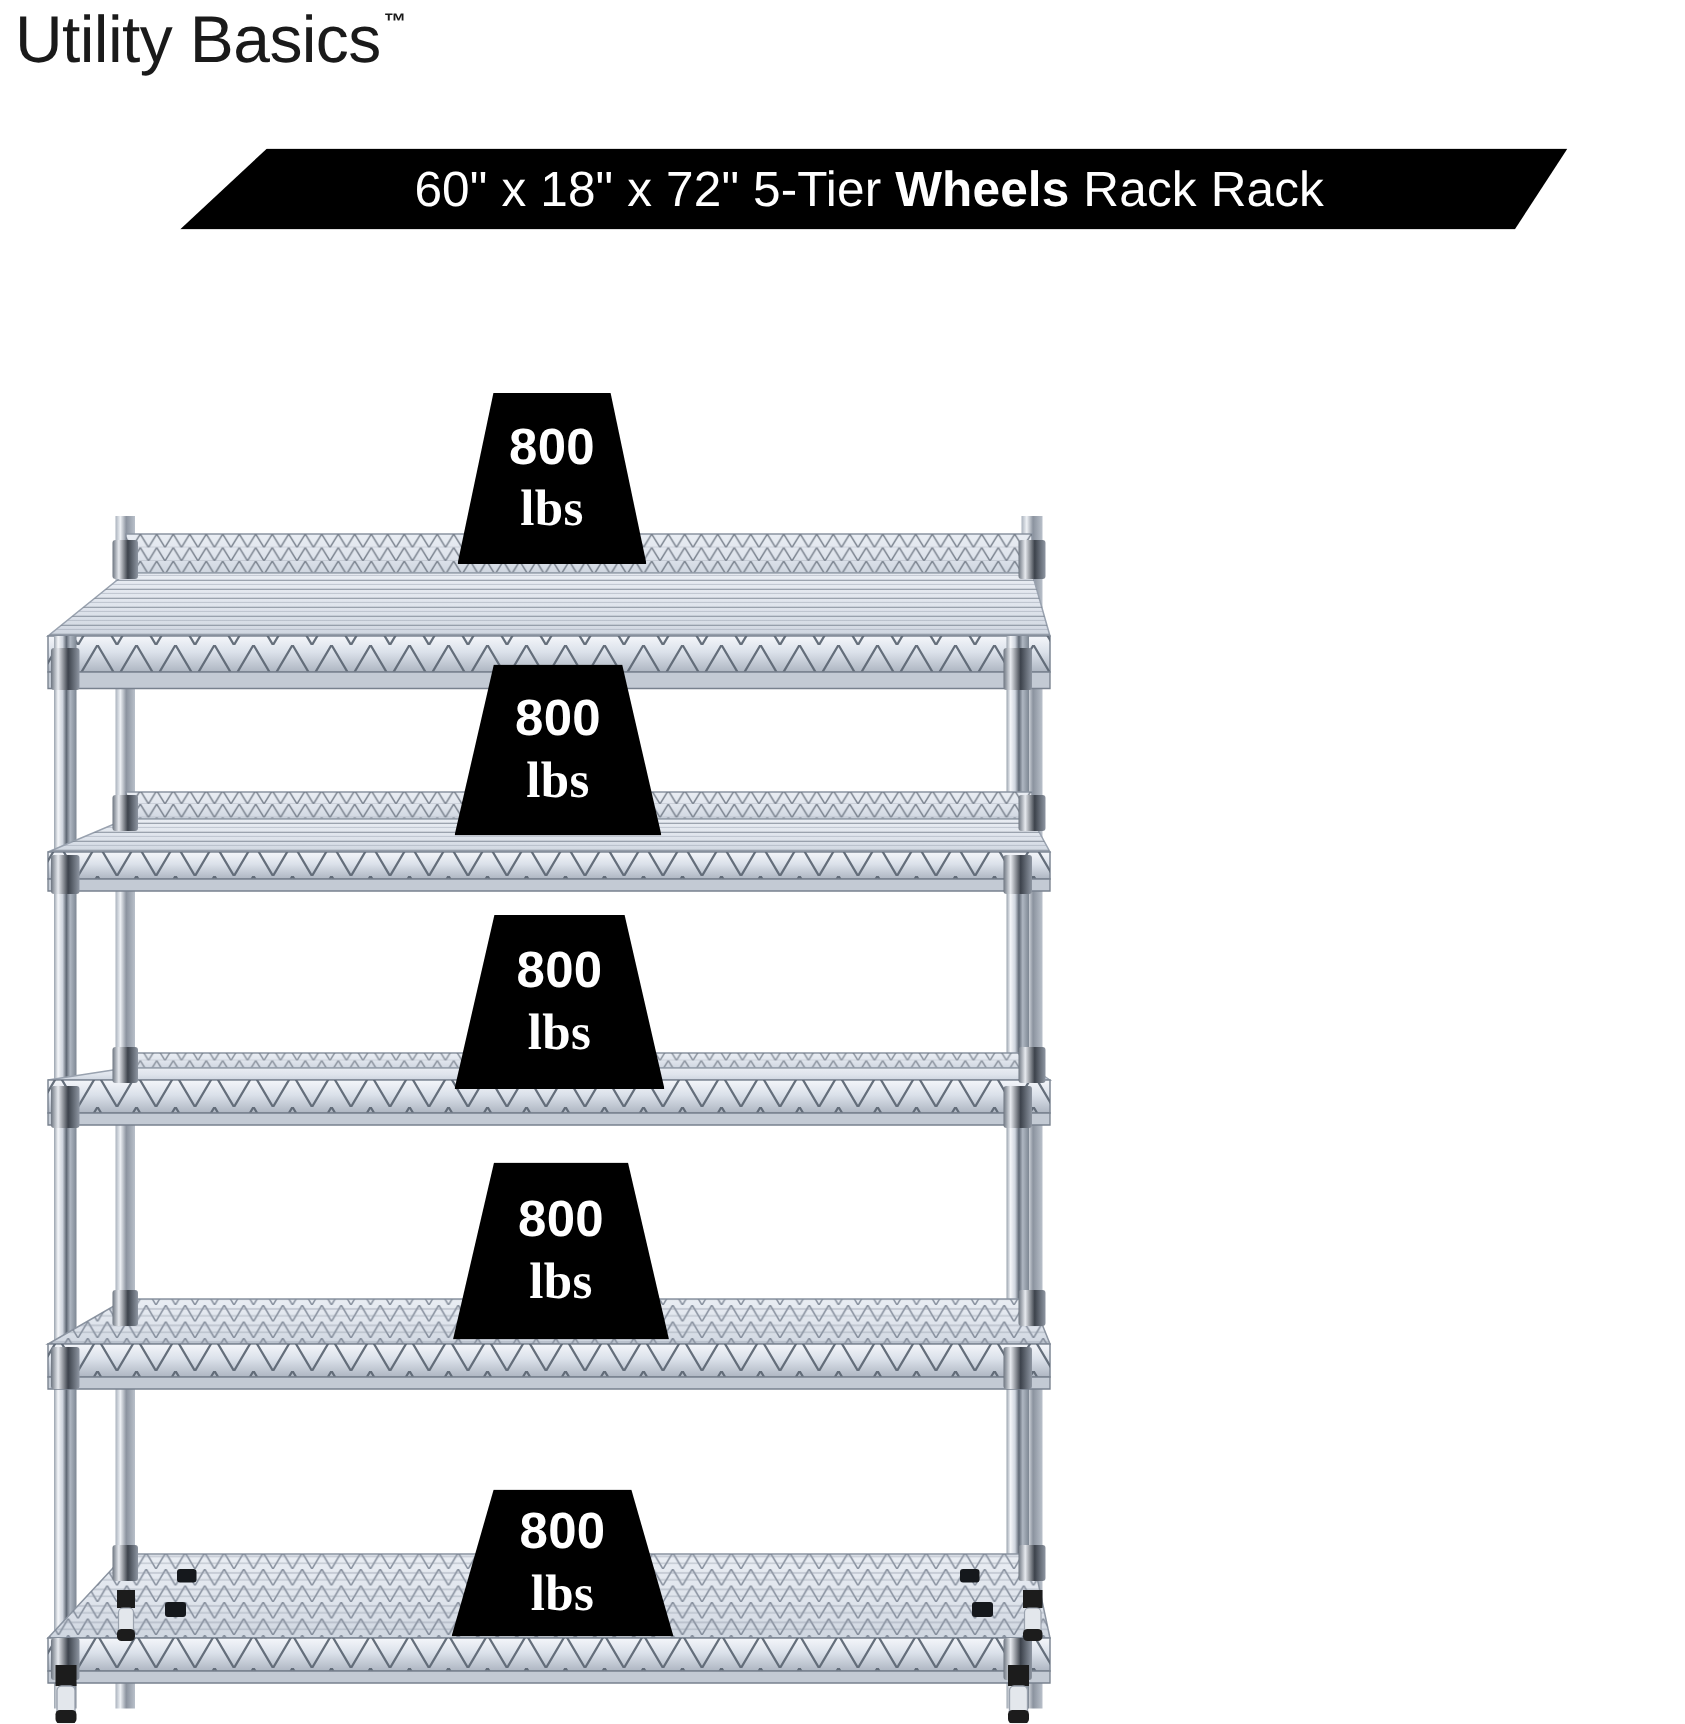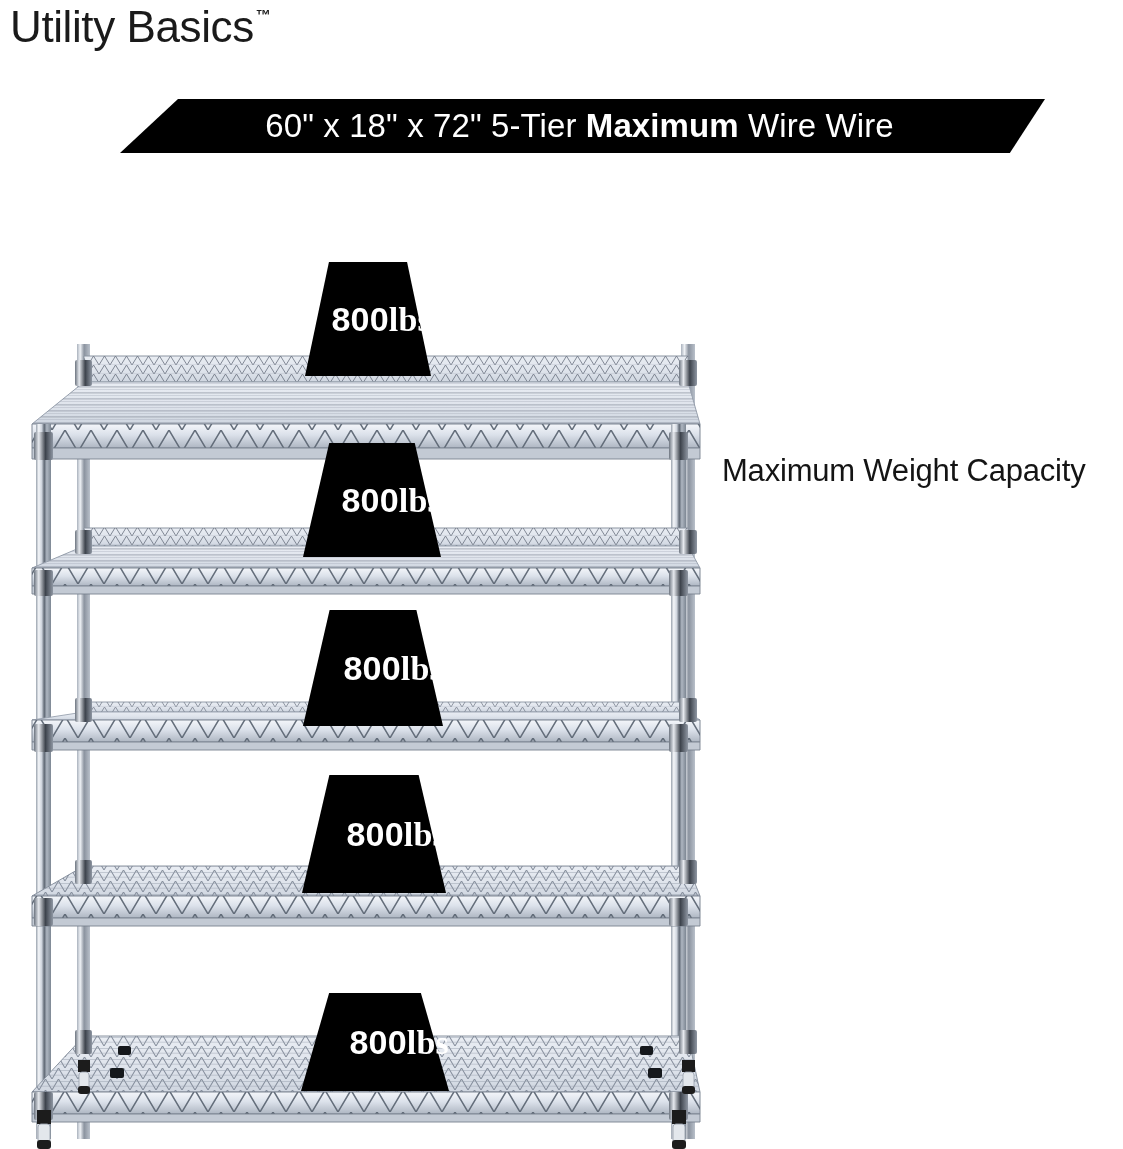--- a/index.html
+++ b/index.html
@@ -124,23 +124,23 @@
     position: absolute;
     inset: 0;
     background: #000000;
     -webkit-clip-path: polygon(19% 0, 81% 0, 100% 100%, 0 100%);
     clip-path: polygon(19% 0, 81% 0, 100% 100%, 0 100%);
   }
   .badge-inner {
     position: absolute;
     inset: 0;
     display: flex;
-    flex-direction: row;
+    flex-direction: column;
     align-items: center;
-    justify-content: flex-end;
+    justify-content: center;
   }
   .badge-value {
     font-size: 34px;
     line-height: 40px;
     letter-spacing: 0.2px;
   }
   .badge-unit {
     font-size: 34px;
     line-height: 40px;
     letter-spacing: 0.2px;
@@ -155,22 +155,22 @@
 
   <div id="brand">
     <span id="brand-name">Utility Basics</span>
     <span id="brand-tm">™</span>
   </div>
 
   <div id="banner">
     <div id="banner-shape"></div>
     <div id="banner-text">
       <span class="seg">60" x 18" x 72" 5-Tier </span>
-        <span class="seg b">Maximum</span>
-        <span class="seg"> Wire Wire</span>
+        <span class="seg b">Wheels</span>
+        <span class="seg"> Rack Rack</span>
     </div>
   </div>
 
   <div id="rack">
     <svg width="740" height="829" viewBox="0 0 740 829" xmlns="http://www.w3.org/2000/svg" aria-hidden="true">
       <defs>
         <linearGradient id="postGrad" x1="0" y1="0" x2="1" y2="0">
           <stop offset="0%" stop-color="#9aa3ae"></stop>
           <stop offset="18%" stop-color="#f4f6f9"></stop>
           <stop offset="38%" stop-color="#cfd5de"></stop>
@@ -374,18 +374,15 @@
 
   <div class="badge" id="badge-5" style="left:301px; top:993px; width:148px; height:98px;">
     <div class="badge-shape"></div>
     <div class="badge-inner">
       <span class="badge-value">800</span>
       <span class="badge-unit">lbs</span>
     </div>
   </div>
 
   <div id="copy">
-    <p class="para">
-      <span class="seg">Maximum Weight Capacity</span>
-    </p>
   </div>
 
 </div>
 
 </body></html>

